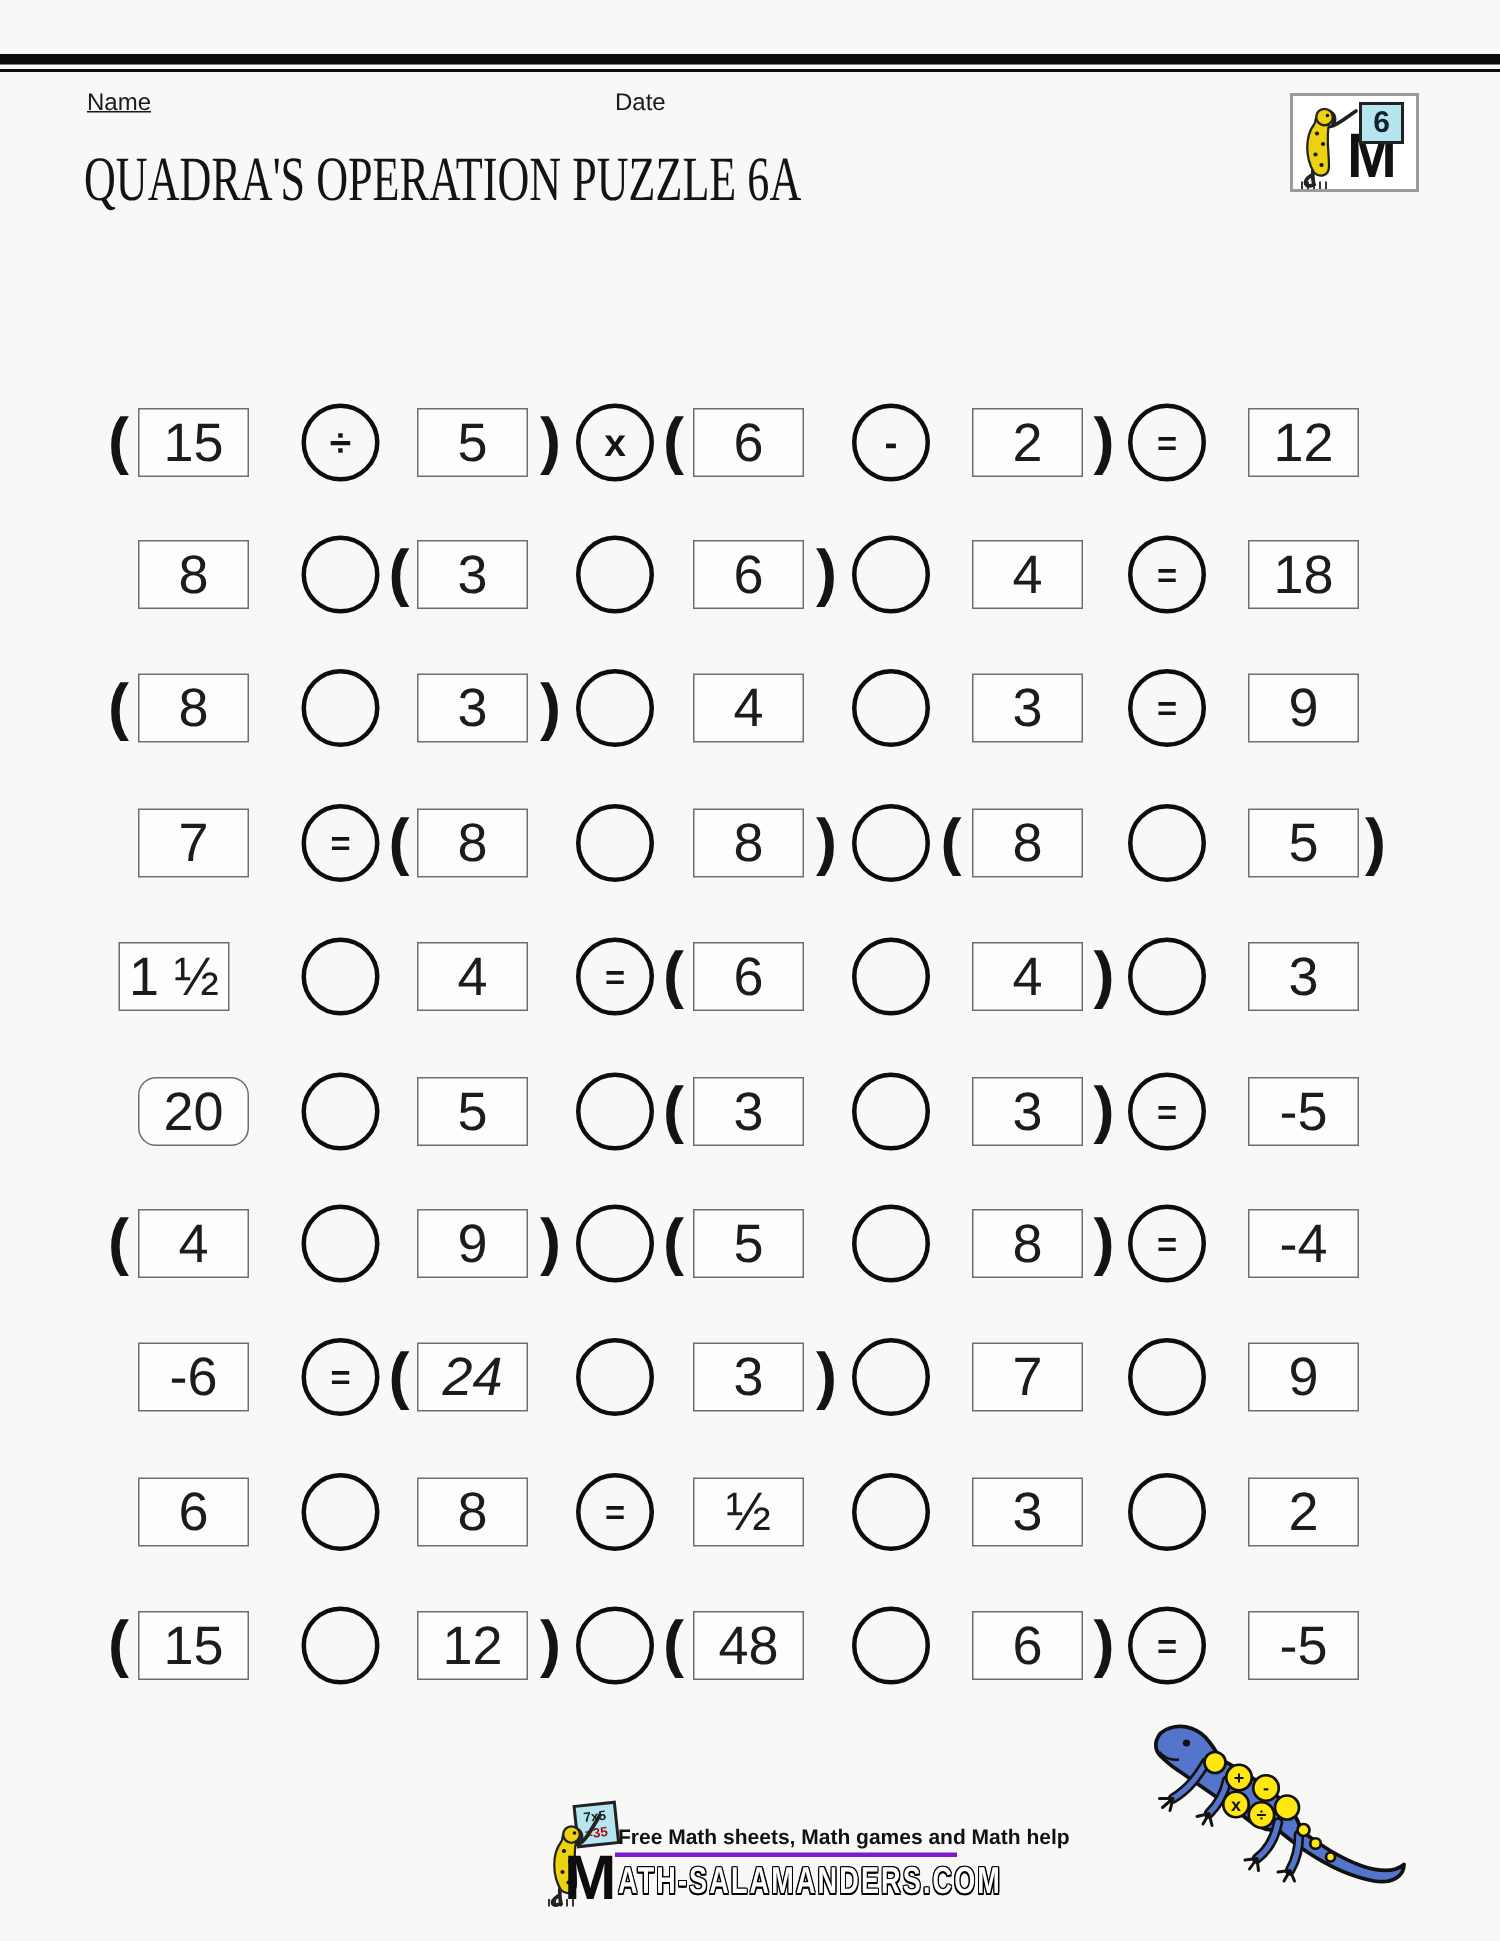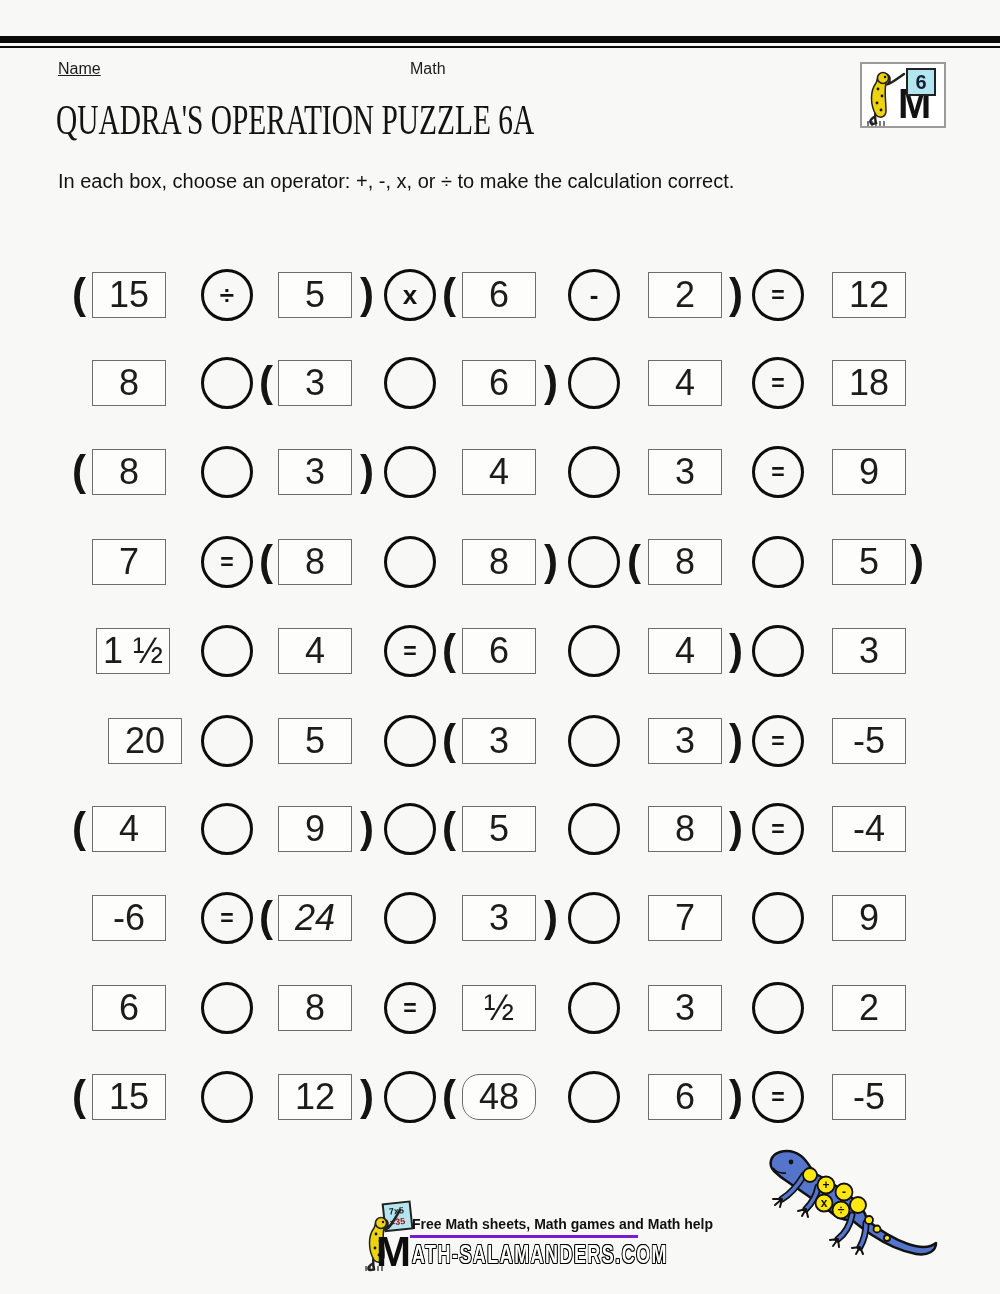--- a/index.html
+++ b/index.html
@@ -48,42 +48,41 @@
   .mascot{position:absolute;left:740px;top:1145px;}
 </style>
 </head>
 <body>
 
 <div class="sheet">
 
   <div class="topbar"></div>
 
   <div class="meta-label" id="nameLabel">Name</div>
-  <div class="meta-label" id="dateLabel">Math</div>
+  <div class="meta-label" id="dateLabel">Date</div>
 
   <div class="grade-logo">
     <svg width="46" height="62" viewBox="0 0 46 62" style="position:absolute;left:2px;top:1px">
       <path d="M10,52 C4,56 6,61 12,58 C10,52 12,46 12,42 C8,34 10,24 14,19 C12,14 16,8 21,9 C26,10 27,15 24,19 C28,18 34,13 40,9" fill="none" stroke="#222" stroke-width="2.5" stroke-linecap="round"></path>
       <path d="M12,18 C6,26 6,40 12,50 C16,54 22,52 22,46 C22,36 20,26 22,18 C22,12 14,12 12,18 Z" fill="#edd20e" stroke="#222" stroke-width="1.5"></path>
       <circle cx="19" cy="13" r="5.5" fill="#edd20e" stroke="#222" stroke-width="1.5"></circle>
       <circle cx="21" cy="12" r="1.2" fill="#111"></circle>
       <circle cx="14" cy="24" r="1.4" fill="#111"></circle>
         <circle cx="18" cy="31" r="1.4" fill="#111"></circle>
       <circle cx="13" cy="38" r="1.4" fill="#111"></circle>
         <circle cx="17" cy="45" r="1.4" fill="#111"></circle>
       <path d="M4,56 l0,5 M8,56 l0,5 M12,56 l0,5 M16,56 l0,5 M20,56 l0,5" stroke="#222" stroke-width="1.2"></path>
     </svg>
     <span class="gradeM">M</span>
     <div class="cyanbox">
       <span>6</span>
     </div>
   </div>
 
   <h1 class="title">QUADRA'S OPERATION PUZZLE 6A</h1>
-  <p class="instr" id="instruction">In each box, choose an operator: +, -, x, or ÷ to make the calculation correct.</p>
 
   <div id="puzzle">
       <div>
         <div class="nbox" style="left: 92px; top: 272px;">15</div>
         <div class="nbox" style="left: 278px; top: 272px;">5</div>
         <div class="nbox" style="left: 462px; top: 272px;">6</div>
         <div class="nbox" style="left: 648px; top: 272px;">2</div>
         <div class="nbox" style="left: 832px; top: 272px;">12</div>
         <div class="circ" style="left: 201px; top: 269px;">
           <span>÷</span>
@@ -143,36 +142,36 @@
         </div>
         <div class="circ" style="left: 384px; top: 536px;"></div>
         <div class="circ" style="left: 568px; top: 536px;"></div>
         <div class="circ" style="left: 752px; top: 536px;"></div>
         <span class="paren" style="left: 255px; top: 533px;">(</span>
         <span class="paren" style="left: 540px; top: 533px;">)</span>
         <span class="paren" style="left: 623px; top: 533px;">(</span>
         <span class="paren" style="left: 906px; top: 533px;">)</span>
       </div>
       <div>
-        <div class="nbox" style="left: 96px; top: 628px;">1 ½</div>
+        <div class="nbox" style="left: 79px; top: 628px;">1 ½</div>
         <div class="nbox" style="left: 278px; top: 628px;">4</div>
         <div class="nbox" style="left: 462px; top: 628px;">6</div>
         <div class="nbox" style="left: 648px; top: 628px;">4</div>
         <div class="nbox" style="left: 832px; top: 628px;">3</div>
         <div class="circ" style="left: 201px; top: 625px;"></div>
         <div class="circ" style="left: 384px; top: 625px;">
           <span class="eq">=</span>
         </div>
         <div class="circ" style="left: 568px; top: 625px;"></div>
         <div class="circ" style="left: 752px; top: 625px;"></div>
         <span class="paren" style="left: 438px; top: 622px;">(</span>
         <span class="paren" style="left: 725px; top: 622px;">)</span>
       </div>
       <div>
-        <div class="nbox" style="left: 108px; top: 718px;">20</div>
+        <div class="nbox" style="left: 92px; top: 718px; border-radius: 12px;">20</div>
         <div class="nbox" style="left: 278px; top: 718px;">5</div>
         <div class="nbox" style="left: 462px; top: 718px;">3</div>
         <div class="nbox" style="left: 648px; top: 718px;">3</div>
         <div class="nbox" style="left: 832px; top: 718px;">-5</div>
         <div class="circ" style="left: 201px; top: 715px;"></div>
         <div class="circ" style="left: 384px; top: 715px;"></div>
         <div class="circ" style="left: 568px; top: 715px;"></div>
         <div class="circ" style="left: 752px; top: 715px;">
           <span class="eq">=</span>
         </div>
@@ -220,21 +219,21 @@
         <div class="circ" style="left: 201px; top: 982px;"></div>
         <div class="circ" style="left: 384px; top: 982px;">
           <span class="eq">=</span>
         </div>
         <div class="circ" style="left: 568px; top: 982px;"></div>
         <div class="circ" style="left: 752px; top: 982px;"></div>
       </div>
       <div>
         <div class="nbox" style="left: 92px; top: 1074px;">15</div>
         <div class="nbox" style="left: 278px; top: 1074px;">12</div>
-        <div class="nbox" style="left: 462px; top: 1074px; border-radius: 17px;">48</div>
+        <div class="nbox" style="left: 462px; top: 1074px;">48</div>
         <div class="nbox" style="left: 648px; top: 1074px;">6</div>
         <div class="nbox" style="left: 832px; top: 1074px;">-5</div>
         <div class="circ" style="left: 201px; top: 1071px;"></div>
         <div class="circ" style="left: 384px; top: 1071px;"></div>
         <div class="circ" style="left: 568px; top: 1071px;"></div>
         <div class="circ" style="left: 752px; top: 1071px;">
           <span class="eq">=</span>
         </div>
         <span class="paren" style="left: 68px; top: 1068px;">(</span>
         <span class="paren" style="left: 356px; top: 1068px;">)</span>

